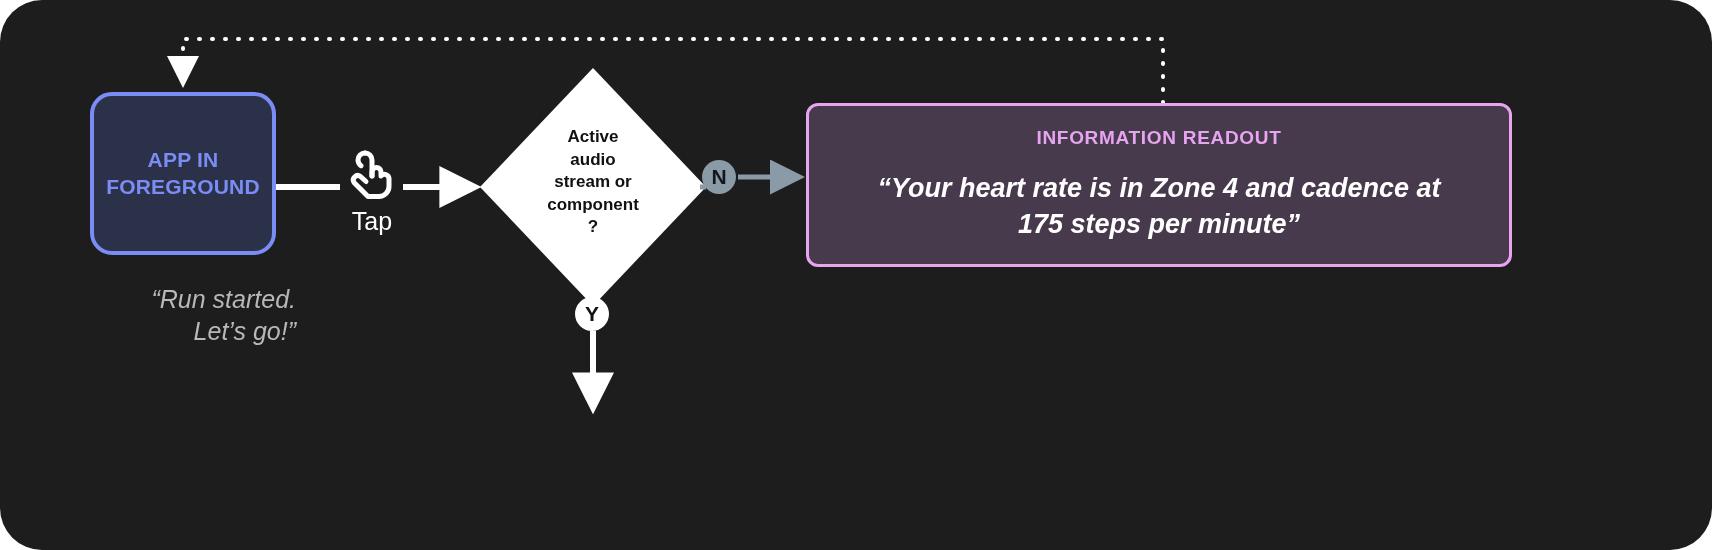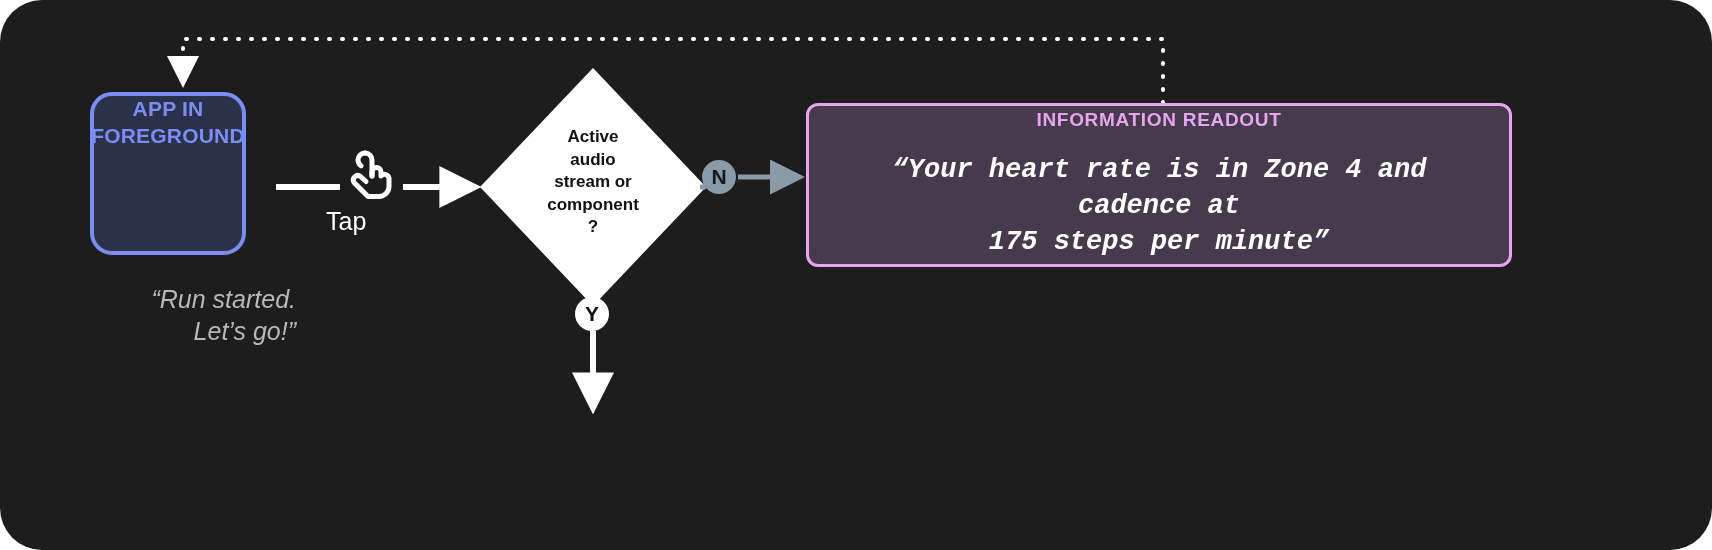--- a/index.html
+++ b/index.html
@@ -28,27 +28,28 @@
     left: 0; top: 0;
     width: 1712px;
     height: 550px;
   }
 
   
   .app-node {
     position: absolute;
     left: 90px;
     top: 92px;
-    width: 156px;
+    width: 186px;
     height: 163px;
     box-sizing: border-box;
     background: #2b3149;
     border: 4px solid #7b8cf4;
     border-radius: 22px;
     display: flex;
+    align-items: center;
     justify-content: center;
   }
   .app-node-label {
     color: #7b8cf4;
     font-size: 21px;
     font-weight: bold;
     line-height: 1.28;
     text-align: center;
     letter-spacing: 0.2px;
     white-space: pre-line;
@@ -73,20 +74,21 @@
     left: 345px;
     top: 147px;
     width: 52px;
     height: 56px;
   }
   .tap-label {
     position: absolute;
     left: 326px;
     top: 207px;
     width: 92px;
+    text-align: center;
     color: #ffffff;
     font-size: 25px;
   }
 
   
   .diamond-text {
     position: absolute;
     left: 520px;
     top: 115px;
     width: 146px;
@@ -151,21 +153,20 @@
     margin-bottom: 22px;
   }
   .readout-body {
     color: #ffffff;
     font-size: 27px;
     font-style: italic;
     font-weight: bold;
     line-height: 1.33;
     text-align: center;
     white-space: pre-line;
-    font-family: Liberation Mono, monospace;
   }
 
   
   .pill {
     position: absolute;
     left: 448px;
     top: 413px;
     width: 288px;
     height: 47px;
     box-sizing: border-box;

